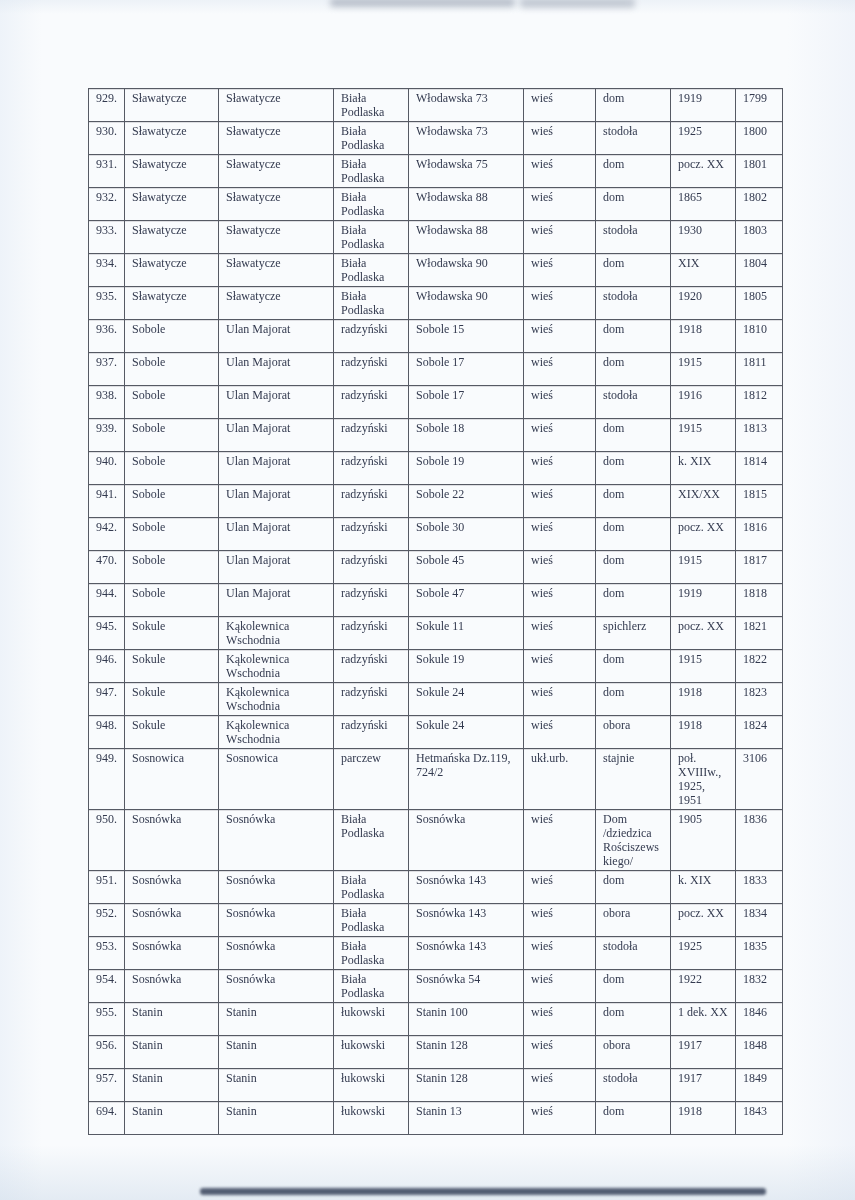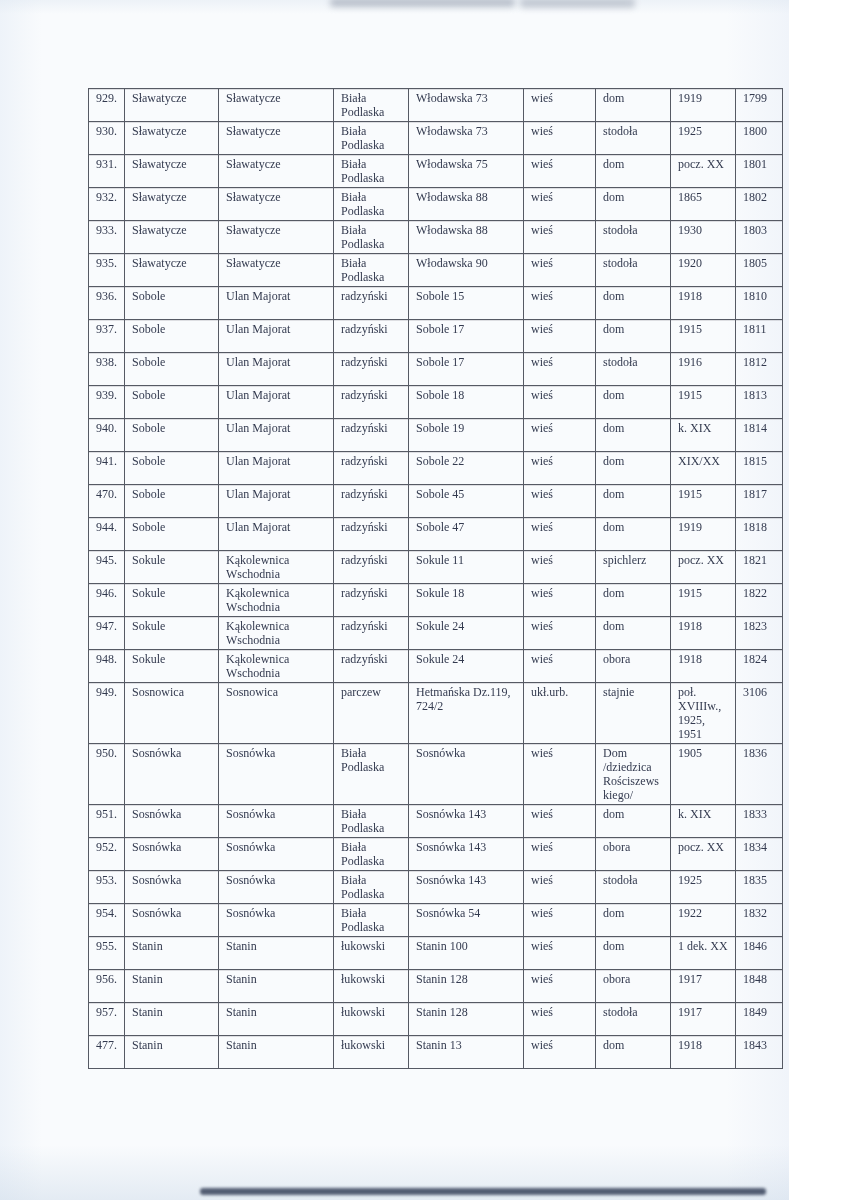--- a/index.html
+++ b/index.html
@@ -4,21 +4,21 @@
 <title>Scanned heritage register page</title>
 <style>
   html,body{margin:0;padding:0;}
   body{
     width:855px;height:1200px;
     font-family:"Liberation Serif", serif;
     overflow:hidden;
   }
   .sheet{
     position:relative;
-    width:789px;height:1200px;
+    width:855px;height:1200px;
     background:
       linear-gradient(180deg, rgba(222,231,241,.45) 0px, rgba(248,250,253,0) 14px),
       linear-gradient(0deg, rgba(206,219,233,.5) 0px, rgba(248,250,253,0) 55px),
       linear-gradient(90deg, #eef3f9 0px, #f9fbfd 42px, #f9fbfd 92%, #f0f4fa 100%);
     overflow:hidden;
   }
   
   .smudge{position:absolute;border-radius:4px;filter:blur(3px);}
   .smudge-a{left:330px;top:-2px;width:185px;height:9px;background:#8d96a6;opacity:.55;}
   .smudge-b{left:520px;top:-2px;width:115px;height:10px;background:#8d96a6;opacity:.45;}
@@ -121,20 +121,32 @@
           <td>Sławatycze</td>
           <td>Biała
 Podlaska</td>
           <td>Włodawska 88</td>
           <td>wieś</td>
           <td>stodoła</td>
           <td>1930</td>
           <td>1803</td>
         </tr>
         <tr>
+          <td>934.</td>
+          <td>Sławatycze</td>
+          <td>Sławatycze</td>
+          <td>Biała
+Podlaska</td>
+          <td>Włodawska 90</td>
+          <td>wieś</td>
+          <td>dom</td>
+          <td>XIX</td>
+          <td>1804</td>
+        </tr>
+        <tr>
           <td>935.</td>
           <td>Sławatycze</td>
           <td>Sławatycze</td>
           <td>Biała
 Podlaska</td>
           <td>Włodawska 90</td>
           <td>wieś</td>
           <td>stodoła</td>
           <td>1920</td>
           <td>1805</td>
@@ -197,20 +209,31 @@
         <tr>
           <td>941.</td>
           <td>Sobole</td>
           <td>Ulan Majorat</td>
           <td>radzyński</td>
           <td>Sobole 22</td>
           <td>wieś</td>
           <td>dom</td>
           <td>XIX/XX</td>
           <td>1815</td>
+        </tr>
+        <tr>
+          <td>942.</td>
+          <td>Sobole</td>
+          <td>Ulan Majorat</td>
+          <td>radzyński</td>
+          <td>Sobole 30</td>
+          <td>wieś</td>
+          <td>dom</td>
+          <td>pocz. XX</td>
+          <td>1816</td>
         </tr>
         <tr>
           <td>470.</td>
           <td>Sobole</td>
           <td>Ulan Majorat</td>
           <td>radzyński</td>
           <td>Sobole 45</td>
           <td>wieś</td>
           <td>dom</td>
           <td>1915</td>
@@ -238,21 +261,21 @@
           <td>spichlerz</td>
           <td>pocz. XX</td>
           <td>1821</td>
         </tr>
         <tr>
           <td>946.</td>
           <td>Sokule</td>
           <td>Kąkolewnica
 Wschodnia</td>
           <td>radzyński</td>
-          <td>Sokule 18</td>
+          <td>Sokule 19</td>
           <td>wieś</td>
           <td>dom</td>
           <td>1915</td>
           <td>1822</td>
         </tr>
         <tr>
           <td>947.</td>
           <td>Sokule</td>
           <td>Kąkolewnica
 Wschodnia</td>
@@ -380,21 +403,21 @@
           <td>Stanin</td>
           <td>Stanin</td>
           <td>łukowski</td>
           <td>Stanin 128</td>
           <td>wieś</td>
           <td>stodoła</td>
           <td>1917</td>
           <td>1849</td>
         </tr>
         <tr>
-          <td>477.</td>
+          <td>694.</td>
           <td>Stanin</td>
           <td>Stanin</td>
           <td>łukowski</td>
           <td>Stanin 13</td>
           <td>wieś</td>
           <td>dom</td>
           <td>1918</td>
           <td>1843</td>
         </tr>
       </tbody>

